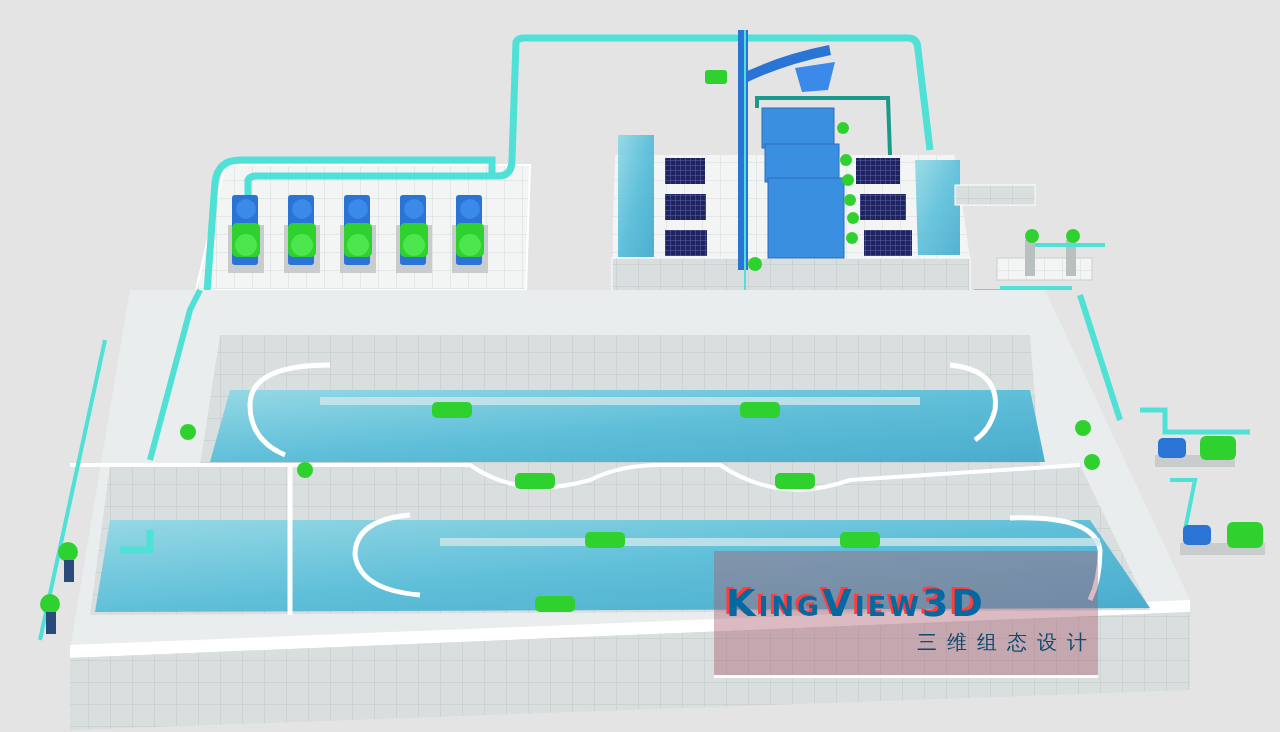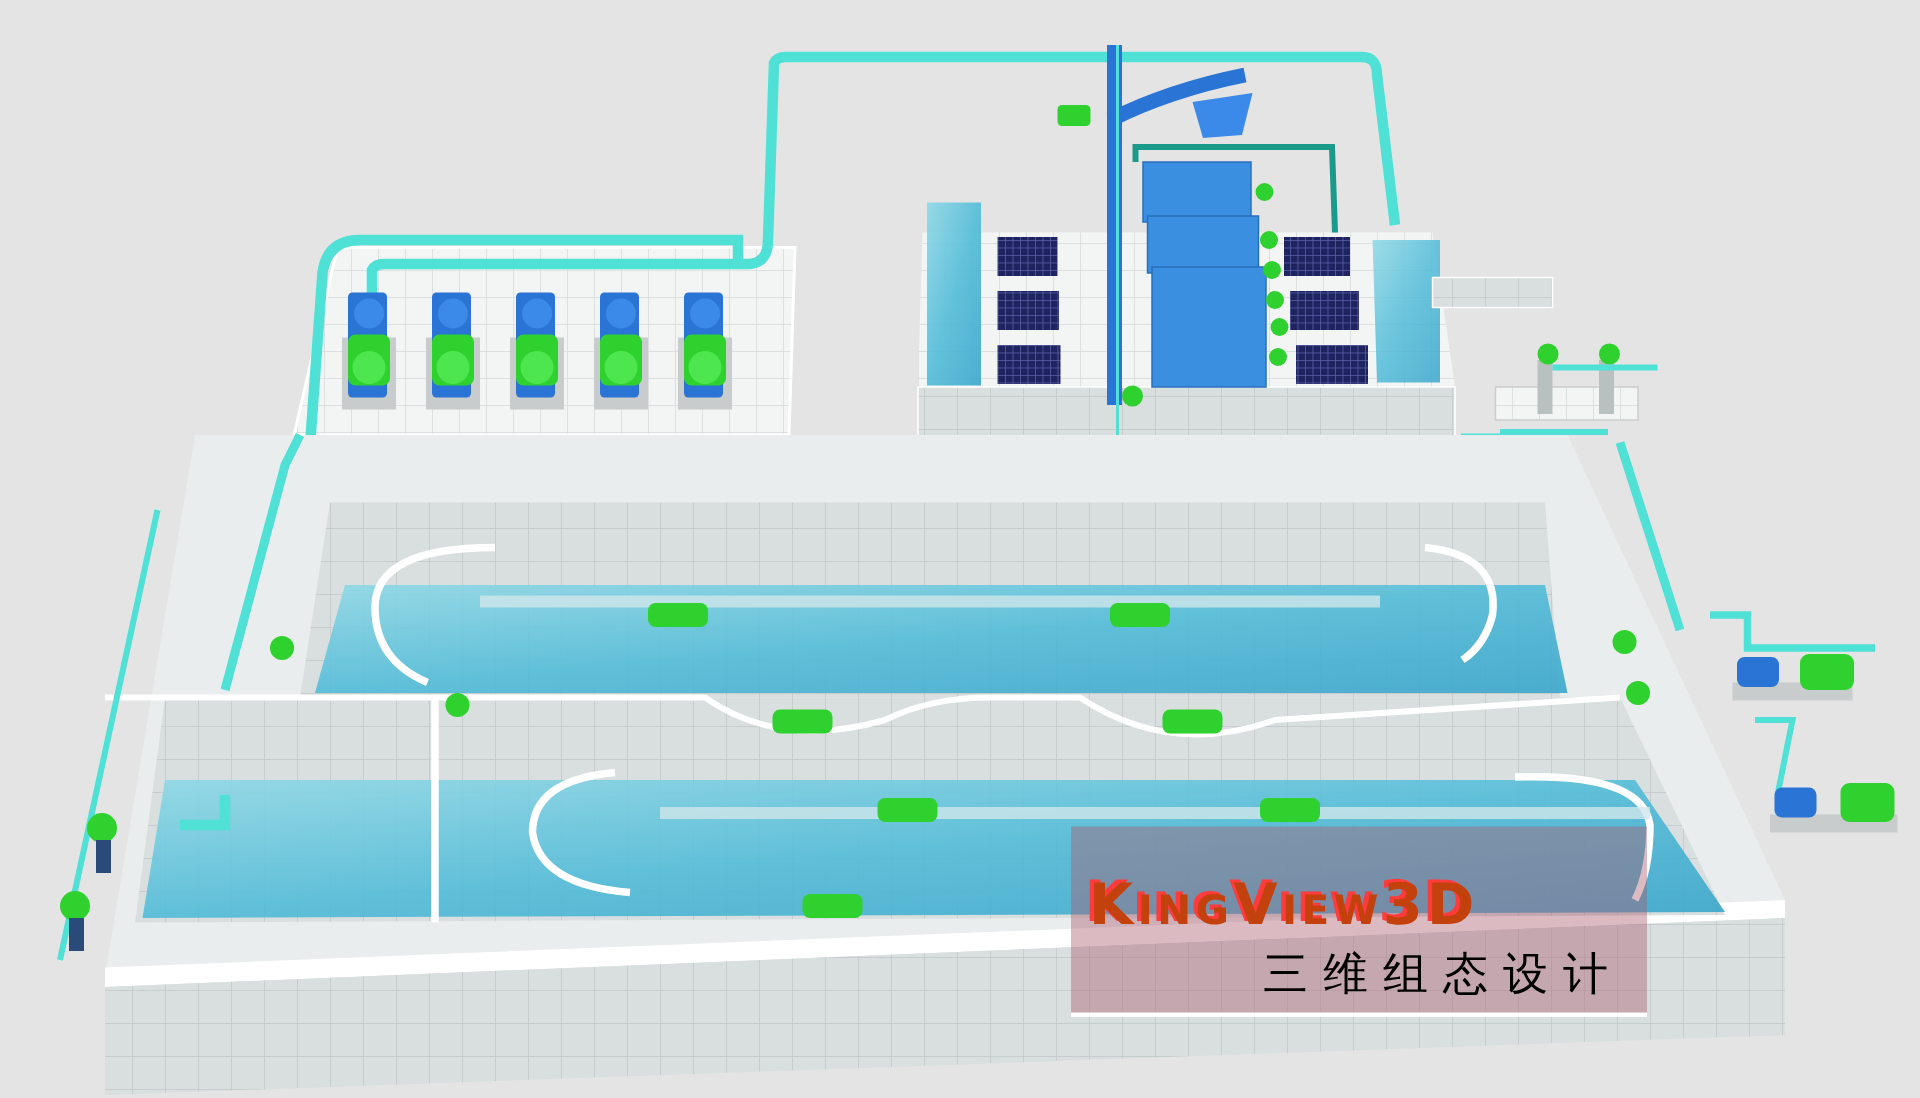--- a/index.html
+++ b/index.html
@@ -1,20 +1,20 @@
 <!DOCTYPE html>
 <html><head>
 <meta charset="utf-8">
 <style>
   html,body{margin:0;padding:0;}
   body{width:1280px;height:732px;overflow:hidden;background:#e4e4e4;font-family:"Liberation Sans",sans-serif;position:relative;}
   #scene{position:absolute;left:0;top:0;width:1280px;height:732px;}
   .logo-box{position:absolute;left:714px;top:551px;width:384px;height:124px;background:rgba(170,90,110,0.42);border-bottom:3px solid #fff;}
-  .logo-title{position:absolute;left:12px;top:30px;font-family:"DejaVu Sans",sans-serif;font-weight:bold;font-size:38px;letter-spacing:3px;color:#c2410c;text-shadow:-3px -2px 0 #ff3b3b;font-variant:small-caps;}
-  .logo-sub{position:absolute;right:16px;top:78px;font-size:30px;letter-spacing:10px;color:#000000;}
+  .logo-title{position:absolute;left:12px;top:30px;font-family:"DejaVu Sans",sans-serif;font-weight:bold;font-size:38px;letter-spacing:3px;color:#0369a1;text-shadow:-3px -2px 0 #ff3b3b;font-variant:small-caps;}
+  .logo-sub{position:absolute;right:1px;top:78px;font-size:20px;letter-spacing:10px;color:#0c4a6e;}
 </style>
 </head>
 <body>
 
 <svg id="scene" viewBox="0 0 1280 732" xmlns="http://www.w3.org/2000/svg">
   <defs>
     <pattern id="tile" width="18" height="18" patternUnits="userSpaceOnUse">
       <rect width="18" height="18" fill="#f3f5f5"></rect>
       <path d="M18 0H0V18" fill="none" stroke="#d5dada" stroke-width="1"></path>
     </pattern>

